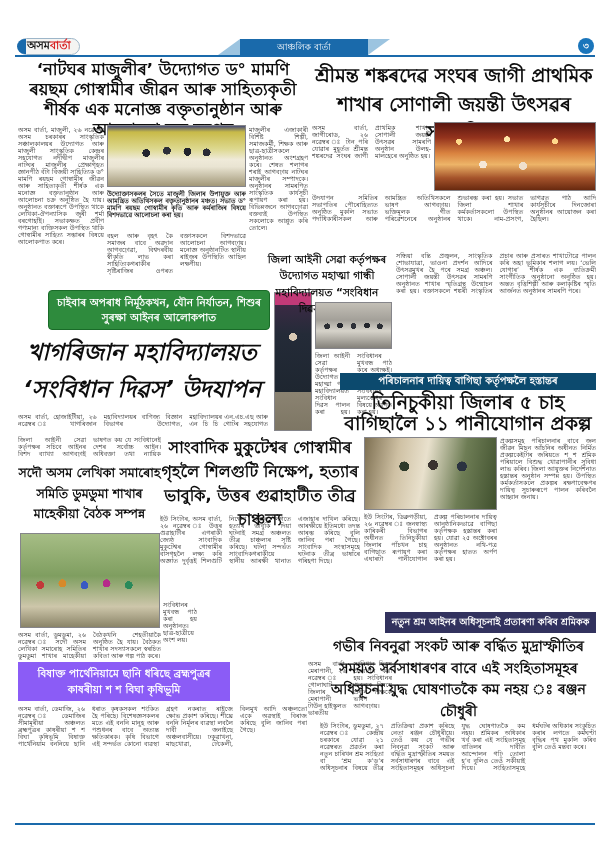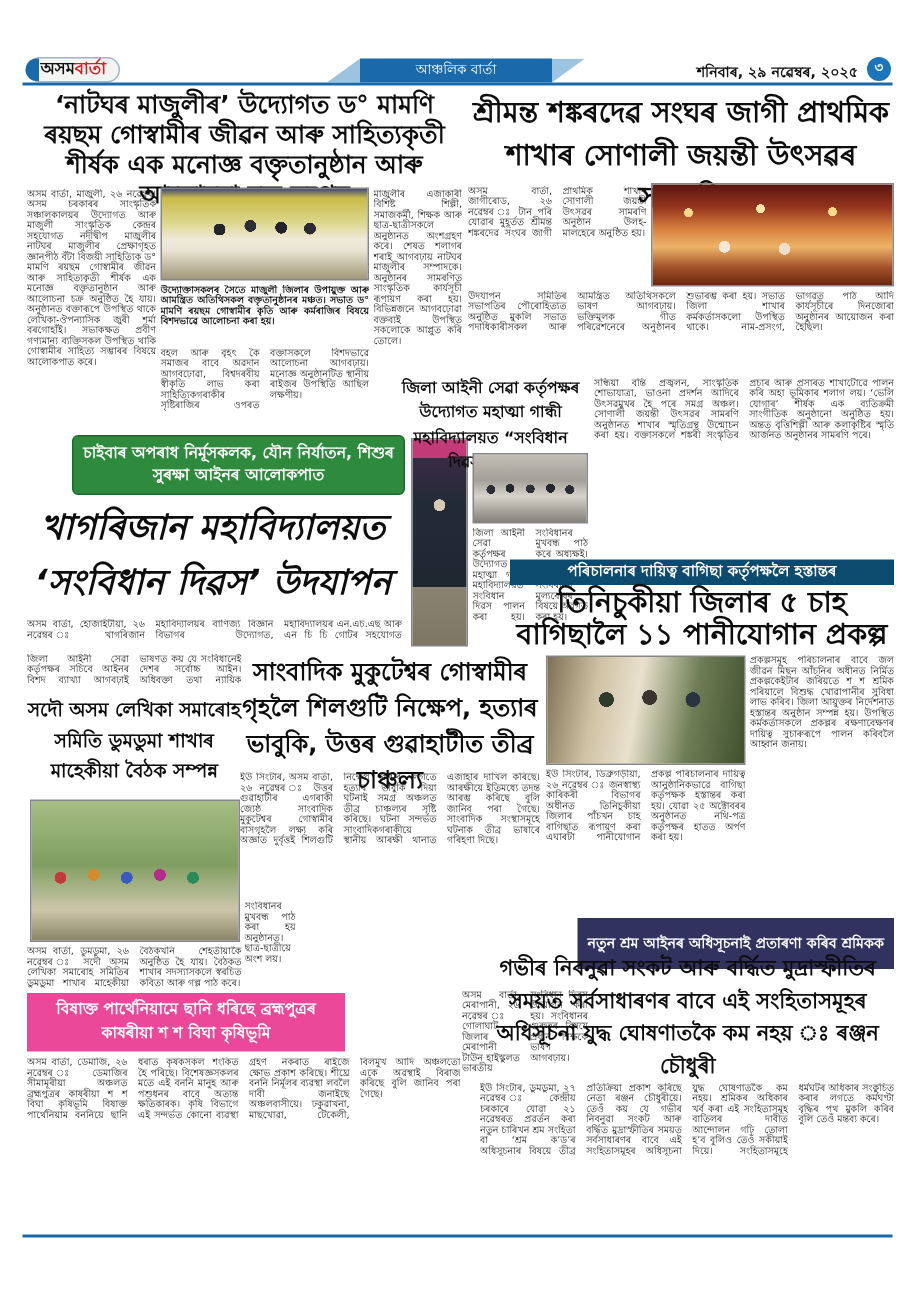--- a/index.html
+++ b/index.html
@@ -18,21 +18,21 @@
   .section-tab:after{right:-22px;clip-path:polygon(0 0,100% 0,0 100%);}
   .date{font-size:9.5px;font-weight:bold;text-align:right;color:#101010;}
   .badge{width:16px;height:16px;border-radius:50%;background:#1a75bb;color:#fff;font-size:9px;font-weight:bold;
          text-align:center;line-height:16px;}
   .rule{background:#1a6aab;}
   
   .hl{font-weight:bold;text-align:center;color:#0d0d0d;line-height:1.22;}
   
   .banner{color:#fff;font-weight:bold;text-align:center;display:flex;align-items:center;justify-content:center;}
   .banner-green{background:#2e8b3d;border:1.5px solid #196b28;border-radius:4px;font-size:10.5px;line-height:1.45;}
-  .banner-red{background:#ec4899;font-size:10.5px;line-height:1.45;}
+  .banner-red{background:#8b5cf6;font-size:10.5px;line-height:1.45;}
   .banner-pink{background:#0c4a6e;font-size:10px;}
   .banner-navy{background:#32325e;font-size:9.5px;}
   
   .bt{font-size:6.3px;line-height:7px;text-align:justify;color:#1c1c1c;word-break:break-word;
       column-gap:7px;overflow:hidden;}
   .c2{column-count:2}.c3{column-count:3}.c4{column-count:4}
   .cap{font-size:6.3px;line-height:7px;text-align:justify;font-weight:bold;color:#101010;overflow:hidden;}
   
   .ph{border:1px solid #85858a;}
   .ph-natghar{background:
@@ -75,38 +75,37 @@
 <body>
 
 <div class="page">
 
   <div class="abs logo-pill" style="left:18px;top:38px;height:17px;">
     <span class="logo-cap"></span>
     <span class="logo-b">অসম</span>
     <span class="logo-r">বাৰ্তা</span>
   </div>
   <div class="abs section-tab" style="left:240px;top:39px;width:128px;height:16px;">আঞ্চলিক বাৰ্তা</div>
-  <div class="abs date" style="left:400px;top:41px;width:172px;">শনিবাৰ, ২৯ নৱেম্বৰ, ২০২৫</div>
   <div class="abs badge" style="left:578px;top:38px;">৩</div>
   <div class="abs rule" style="left:15px;top:55px;width:580px;height:2px;"></div>
 
   <div class="abs hl" style="left:16px;top:60px;width:294px;font-size:16.5px;">‘নাটঘৰ মাজুলীৰ’ উদ্যোগত ড° মামণি ৰয়ছম গোস্বামীৰ জীৱন আৰু সাহিত্যকৃতী শীৰ্ষক এক মনোজ্ঞ বক্তৃতানুষ্ঠান আৰু আলোচনা চক্ৰ সম্পন্ন</div>
   <div class="abs bt" style="left:18px;top:126px;width:86px;height:161px;">অসম বাৰ্তা, মাজুলী, ২৬ নৱেম্বৰ। অসম চৰকাৰৰ সাংস্কৃতিক সঞ্চালকালয়ৰ উদ্যোগত আৰু মাজুলী সাংস্কৃতিক কেন্দ্ৰৰ সহযোগত নদীদ্বীপ মাজুলীৰ নাটঘৰ মাজুলীৰ প্ৰেক্ষাগৃহত জ্ঞানপীঠ বঁটা বিজয়ী সাহিত্যিক ড° মামণি ৰয়ছম গোস্বামীৰ জীৱন আৰু সাহিত্যকৃতী শীৰ্ষক এক মনোজ্ঞ বক্তৃতানুষ্ঠান আৰু আলোচনা চক্ৰ অনুষ্ঠিত হৈ যায়। অনুষ্ঠানত বক্তাৰূপে উপস্থিত থাকে লেখিকা-ঔপন্যাসিক জুৰী শৰ্মা বৰগোহাঁই। সভাকক্ষত প্ৰবীণ গণ্যমান্য ব্যক্তিসকল উপস্থিত থাকি গোস্বামীৰ সাহিত্য সম্ভাৰৰ বিষয়ে আলোকপাত কৰে।</div>
   <div class="abs ph ph-natghar" style="left:107px;top:125px;width:139px;height:62px;"></div>
   <div class="abs cap" style="left:107px;top:190px;width:139px;height:40px;">উদ্যোক্তাসকলৰ সৈতে মাজুলী জিলাৰ উপায়ুক্ত আৰু আমন্ত্ৰিত অতিথিসকল বক্তৃতানুষ্ঠানৰ মঞ্চত। সভাত ড° মামণি ৰয়ছম গোস্বামীৰ কৃতি আৰু কৰ্মৰাজিৰ বিষয়ে বিশদভাৱে আলোচনা কৰা হয়।</div>
   <div class="abs bt c2" style="left:107px;top:232px;width:139px;height:55px;">বহল আৰু বৃহৎ কৈ সমাজৰ বাবে অৱদান আগবঢ়োৱা, বিশ্বদৰবীয় স্বীকৃতি লাভ কৰা সাহিত্যিকগৰাকীৰ সৃষ্টিৰাজিৰ ওপৰত বক্তাসকলে বিশদভাৱে আলোচনা আগবঢ়ায়। মনোজ্ঞ অনুষ্ঠানটিত স্থানীয় ৰাইজৰ উপস্থিতি আছিল লক্ষণীয়।</div>
   <div class="abs bt" style="left:249px;top:126px;width:59px;height:124px;">মাজুলীৰ এজাকাৰী বিশিষ্ট শিল্পী, সমাজকৰ্মী, শিক্ষক আৰু ছাত্ৰ-ছাত্ৰীসকলে অনুষ্ঠানত অংশগ্ৰহণ কৰে। শেষত শলাগৰ শৰাই আগবঢ়ায় নাটঘৰ মাজুলীৰ সম্পাদকে। অনুষ্ঠানৰ সামৰণিত সাংস্কৃতিক কাৰ্যসূচী ৰূপায়ণ কৰা হয়। বিভিন্নজনে আগবঢ়োৱা বক্তব্যই উপস্থিত সকলোকে আপ্লুত কৰি তোলে।</div>
 
   <div class="abs hl" style="left:312px;top:61px;width:284px;font-size:19px;line-height:1.5;">শ্ৰীমন্ত শঙ্কৰদেৱ সংঘৰ জাগী প্ৰাথমিক শাখাৰ সোণালী জয়ন্তী উৎসৱৰ সামৰণি</div>
   <div class="abs bt c2" style="left:312px;top:124px;width:119px;height:67px;">অসম বাৰ্তা, জাগীৰোড, ২৬ নৱেম্বৰ ঃ টান পৰি যোৱাৰ মুহূৰ্তত শ্ৰীমন্ত শঙ্কৰদেৱ সংঘৰ জাগী প্ৰাথমিক শাখাৰ সোণালী জয়ন্তী উৎসৱৰ সামৰণি অনুষ্ঠান উলহ-মালহেৰে অনুষ্ঠিত হয়।</div>
   <div class="abs ph ph-shankardev" style="left:434px;top:122px;width:162px;height:69px;"></div>
   <div class="abs bt c4" style="left:312px;top:194px;width:284px;height:56px;">উদযাপন সমিতিৰ সভাপতিৰ পৌৰোহিত্যত অনুষ্ঠিত মুকলি সভাত পদাধিকাৰীসকল আৰু আমন্ত্ৰিত অতিথিসকলে ভাষণ আগবঢ়ায়। ভক্তিমূলক গীত পৰিৱেশনেৰে অনুষ্ঠানৰ শুভাৰম্ভ কৰা হয়। সভাত জিলা শাখাৰ কৰ্মকৰ্তাসকলো উপস্থিত থাকে। নাম-প্ৰসংগ, ভাগৱত পাঠ আদি কাৰ্যসূচীৰে দিনজোৰা অনুষ্ঠানৰ আয়োজন কৰা হৈছিল।</div>
   <div class="abs bt c2" style="left:396px;top:252px;width:200px;height:119px;">সন্ধিয়া বন্তি প্ৰজ্বলন, সাংস্কৃতিক শোভাযাত্ৰা, ভাওনা প্ৰদৰ্শন আদিৰে উৎসৱমুখৰ হৈ পৰে সমগ্ৰ অঞ্চল। সোণালী জয়ন্তী উৎসৱৰ সামৰণি অনুষ্ঠানত শাখাৰ স্মৃতিগ্ৰন্থ উন্মোচন কৰা হয়। বক্তাসকলে শঙ্কৰী সংস্কৃতিৰ প্ৰচাৰ আৰু প্ৰসাৰত শাখাটোৱে পালন কৰি অহা ভূমিকাৰ শলাগ লয়। ‘ভেলি যোগাৰ’ শীৰ্ষক এক ব্যতিক্ৰমী সাংগীতিক অনুষ্ঠানো অনুষ্ঠিত হয়। অন্তত বৃত্তিশিল্পী আৰু কলাকৃষ্টিৰ স্মৃতি আৰ্জনত অনুষ্ঠানৰ সামৰণি পৰে।</div>
 
-  <div class="abs banner banner-green" style="left:48px;top:290px;width:222px;height:40px;">চাইবাৰ অপৰাধ নিৰ্মূসকলক, যৌন নিৰ্যাতন, শিশুৰ সুৰক্ষা আইনৰ আলোকপাত</div>
+  <div class="abs banner banner-green" style="left:48px;top:290px;width:222px;height:40px;">চাইবাৰ অপৰাধ নিৰ্মূঠকখন, যৌন নিৰ্যাতন, শিশুৰ সুৰক্ষা আইনৰ আলোকপাত</div>
   <div class="abs ph ph-podium" style="left:274px;top:292px;width:38px;height:139px;"></div>
   <div class="abs hl" style="left:16px;top:334px;width:252px;font-size:23px;line-height:1.6;font-style:italic;">খাগৰিজান মহাবিদ্যালয়ত ‘সংবিধান দিৱস’ উদযাপন</div>
   <div class="abs bt c3" style="left:18px;top:413px;width:250px;height:20px;">অসম বাৰ্তা, হোজাইটীয়া, ২৬ নৱেম্বৰ ঃ খাগৰিজান মহাবিদ্যালয়ৰ বাণিজ্য বিজ্ঞান বিভাগৰ উদ্যোগত, মহাবিদ্যালয়ৰ এন.এচ.এছ আৰু এন চি চি গোটৰ সহযোগত ‘সংবিধান দিৱস’ উদযাপন কৰা হয়। চাইবাৰ অপৰাধ নিৰ্মূলকৰণ, যৌন নিৰ্যাতন আৰু শিশুৰ সুৰক্ষা আইনৰ ওপৰত বিশেষ আলোকপাত কৰা হয় অনুষ্ঠানত।</div>
   <div class="abs bt c2" style="left:18px;top:436px;width:143px;height:23px;">জিলা আইনী সেৱা কৰ্তৃপক্ষৰ সচিবে আইনৰ বিশদ ব্যাখ্যা আগবঢ়াই ভাষণত কয় যে সংবিধানেই দেশৰ সৰ্বোচ্চ আইন। অধিবক্তা তথা ন্যায়িক বিষয়াসকলে অনুষ্ঠানত অংশ লয়।</div>
 
   <div class="abs hl" style="left:262px;top:251px;width:130px;font-size:10.5px;line-height:1.55;">জিলা আইনী সেৱা কৰ্তৃপক্ষৰ উদ্যোগত মহাত্মা গান্ধী মহাবিদ্যালয়ত “সংবিধান দিৱস” পালন</div>
   <div class="abs ph ph-jila" style="left:315px;top:302px;width:77px;height:47px;"></div>
   <div class="abs bt c2" style="left:315px;top:352px;width:77px;height:82px;">জিলা আইনী সেৱা কৰ্তৃপক্ষৰ উদ্যোগত মহাত্মা গান্ধী মহাবিদ্যালয়ত সংবিধান দিৱস পালন কৰা হয়। সংবিধানৰ মুখবন্ধ পাঠ কৰে অধ্যক্ষই। ছাত্ৰ-ছাত্ৰীসকলক সংবিধানৰ মূল্যবোধৰ বিষয়ে অৱগত কৰা হয়।</div>
 
   <div class="abs hl" style="left:18px;top:463px;width:143px;font-size:12.5px;line-height:1.65;">সদৌ অসম লেখিকা সমাৰোহ সমিতি ডুমডুমা শাখাৰ মাহেকীয়া বৈঠক সম্পন্ন</div>
@@ -121,18 +120,18 @@
   <div class="abs ph ph-tea" style="left:364px;top:437px;width:133px;height:73px;"></div>
   <div class="abs bt c2" style="left:364px;top:513px;width:133px;height:95px;">ইউ সিংটাৰ, ডিব্ৰুগড়ীয়া, ২৬ নৱেম্বৰ ঃ জনস্বাস্থ্য কাৰিকৰী বিভাগৰ অধীনত তিনিচুকীয়া জিলাৰ পাঁচখন চাহ বাগিছাত ৰূপায়ণ কৰা এঘাৰটা পানীযোগান প্ৰকল্প পৰিচালনাৰ দায়িত্ব আনুষ্ঠানিকভাৱে বাগিছা কৰ্তৃপক্ষক হস্তান্তৰ কৰা হয়। যোৱা ২৫ অক্টোবৰৰ অনুষ্ঠানত নথি-পত্ৰ কৰ্তৃপক্ষৰ হাতত অৰ্পণ কৰা হয়।</div>
   <div class="abs bt" style="left:500px;top:437px;width:96px;height:171px;">প্ৰকল্পসমূহ পৰিচালনাৰ বাবে জল জীৱন মিছন আঁচনিৰ অধীনত নিৰ্মিত প্ৰকল্পকেইটাৰ জৰিয়তে শ শ শ্ৰমিক পৰিয়ালে বিশুদ্ধ খোৱাপানীৰ সুবিধা লাভ কৰিব। জিলা আয়ুক্তৰ নিৰ্দেশনাত হস্তান্তৰ অনুষ্ঠান সম্পন্ন হয়। উপস্থিত কৰ্মকৰ্তাসকলে প্ৰকল্পৰ ৰক্ষণাবেক্ষণৰ দায়িত্ব সুচাৰুৰূপে পালন কৰিবলৈ আহ্বান জনায়।</div>
 
   <div class="abs bt" style="left:163px;top:601px;width:34px;height:57px;">সংবিধানৰ মুখবন্ধ পাঠ কৰা হয় অনুষ্ঠানত। ছাত্ৰ-ছাত্ৰীয়ে অংশ লয়।</div>
   <div class="abs bt c2" style="left:308px;top:660px;width:84px;height:57px;">অসম বাৰ্তা, মেৰাপানী, ২৬ নৱেম্বৰ ঃ গোলাঘাট জিলাৰ মেৰাপানী টাউন হাইস্কুলত ভাৰতীয় সংবিধান দিৱস উদযাপন কৰা হয়। সংবিধানৰ গুৰুত্বৰ বিষয়ে প্ৰধান শিক্ষকে ভাষণ আগবঢ়ায়।</div>
 
   <div class="abs banner banner-red" style="left:18px;top:662px;width:212px;height:39px;padding:0 6px;">বিষাক্ত পাৰ্থেনিয়ামে ছানি ধৰিছে ব্ৰহ্মপুত্ৰৰ কাষৰীয়া শ শ বিঘা কৃষিভূমি</div>
   <div class="abs bt c4" style="left:18px;top:705px;width:289px;height:118px;">অসম বাৰ্তা, ডেমাজি, ২৬ নৱেম্বৰ ঃ ডেমাজিৰ সীমামূৰীয়া অঞ্চলত ব্ৰহ্মপুত্ৰৰ কাষৰীয়া শ শ বিঘা কৃষিভূমি বিষাক্ত পাৰ্থেনিয়াম বননিয়ে ছানি ধৰাত কৃষকসকল শংকিত হৈ পৰিছে। বিশেষজ্ঞসকলৰ মতে এই বননি মানুহ আৰু পশুধনৰ বাবে অত্যন্ত ক্ষতিকাৰক। কৃষি বিভাগে এই সন্দৰ্ভত কোনো ব্যৱস্থা গ্ৰহণ নকৰাত ৰাইজে ক্ষোভ প্ৰকাশ কৰিছে। শীঘ্ৰে বননি নিৰ্মূলৰ ব্যৱস্থা লবলৈ দাবী জনাইছে অঞ্চলবাসীয়ে। ঢকুৱাখনা, মাছখোৱা, টেকেলী, বিলমুখ আদি অঞ্চলতো একে অৱস্থাই বিৰাজ কৰিছে বুলি জানিব পৰা গৈছে।</div>
 
-  <div class="abs banner banner-navy" style="left:385px;top:612px;width:211px;height:34px;">নতুন শ্ৰম আইনৰ অধিসূচনাই প্ৰতাৰণা কৰিব শ্ৰমিকক</div>
+  <div class="abs banner banner-navy" style="left:385px;top:612px;width:211px;height:21px;">নতুন শ্ৰম আইনৰ অধিসূচনাই প্ৰতাৰণা কৰিব শ্ৰমিকক</div>
   <div class="abs hl" style="left:320px;top:636px;width:277px;font-size:14px;line-height:1.55;">গভীৰ নিবনুৱা সংকট আৰু বৰ্দ্ধিত মুদ্ৰাস্ফীতিৰ সময়ত সৰ্বসাধাৰণৰ বাবে এই সংহিতাসমূহৰ অধিসূচনা যুদ্ধ ঘোষণাতকৈ কম নহয় ঃ ৰঞ্জন চৌধুৰী</div>
   <div class="abs bt c4" style="left:320px;top:722px;width:276px;height:101px;">ইউ সিংটাৰ, ডুমডুমা, ২৭ নৱেম্বৰ ঃ কেন্দ্ৰীয় চৰকাৰে যোৱা ২১ নৱেম্বৰত প্ৰৱৰ্তন কৰা নতুন চাৰিখন শ্ৰম সংহিতা বা ‘শ্ৰম ক’ড’ৰ অধিসূচনাৰ বিষয়ে তীব্ৰ প্ৰতিক্ৰিয়া প্ৰকাশ কৰিছে নেতা ৰঞ্জন চৌধুৰীয়ে। তেওঁ কয় যে গভীৰ নিবনুৱা সংকট আৰু বৰ্দ্ধিত মুদ্ৰাস্ফীতিৰ সময়ত সৰ্বসাধাৰণৰ বাবে এই সংহিতাসমূহৰ অধিসূচনা যুদ্ধ ঘোষণাতকৈ কম নহয়। শ্ৰমিকৰ অধিকাৰ খৰ্ব কৰা এই সংহিতাসমূহ বাতিলৰ দাবীত আন্দোলন গঢ়ি তোলা হ’ব বুলিও তেওঁ সকীয়াই দিয়ে। সংহিতাসমূহে ধৰ্মঘটৰ অধিকাৰ সংকুচিত কৰাৰ লগতে কৰ্মঘণ্টা বৃদ্ধিৰ পথ মুকলি কৰিব বুলি তেওঁ মন্তব্য কৰে।</div>
 
   <div class="abs rule" style="left:15px;top:823px;width:580px;height:2px;"></div>
 </div>
 
 </body></html>

